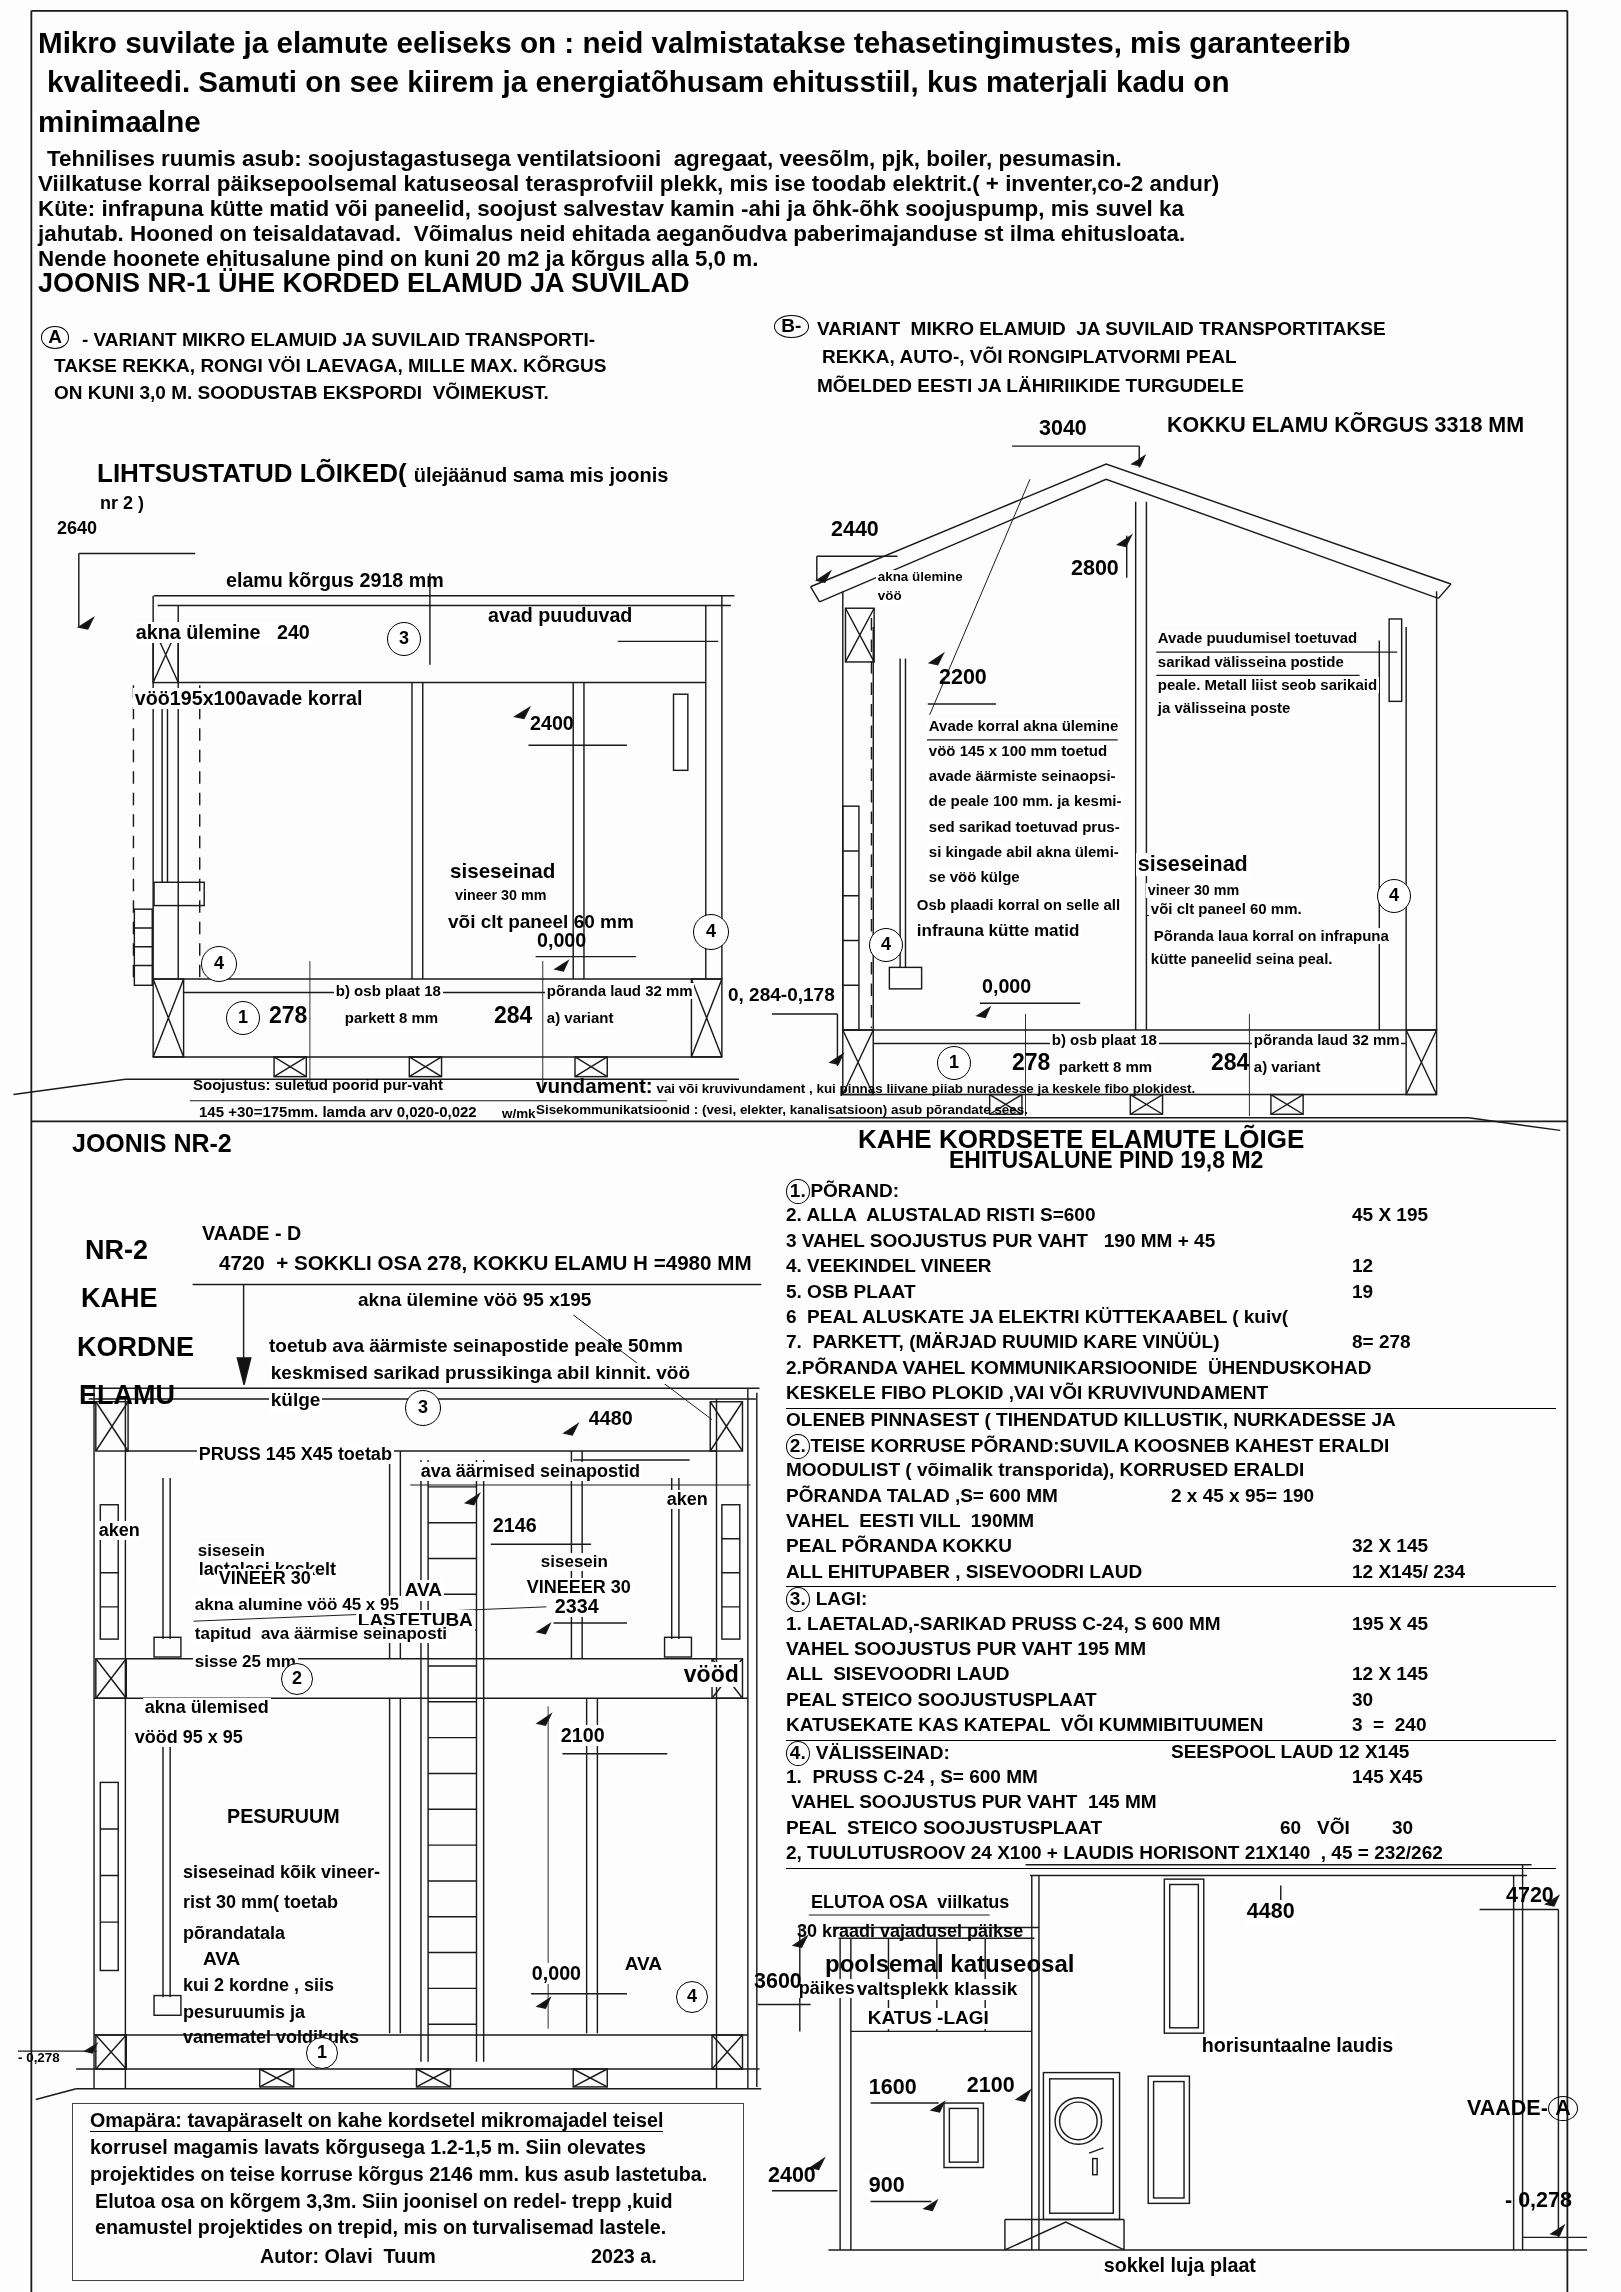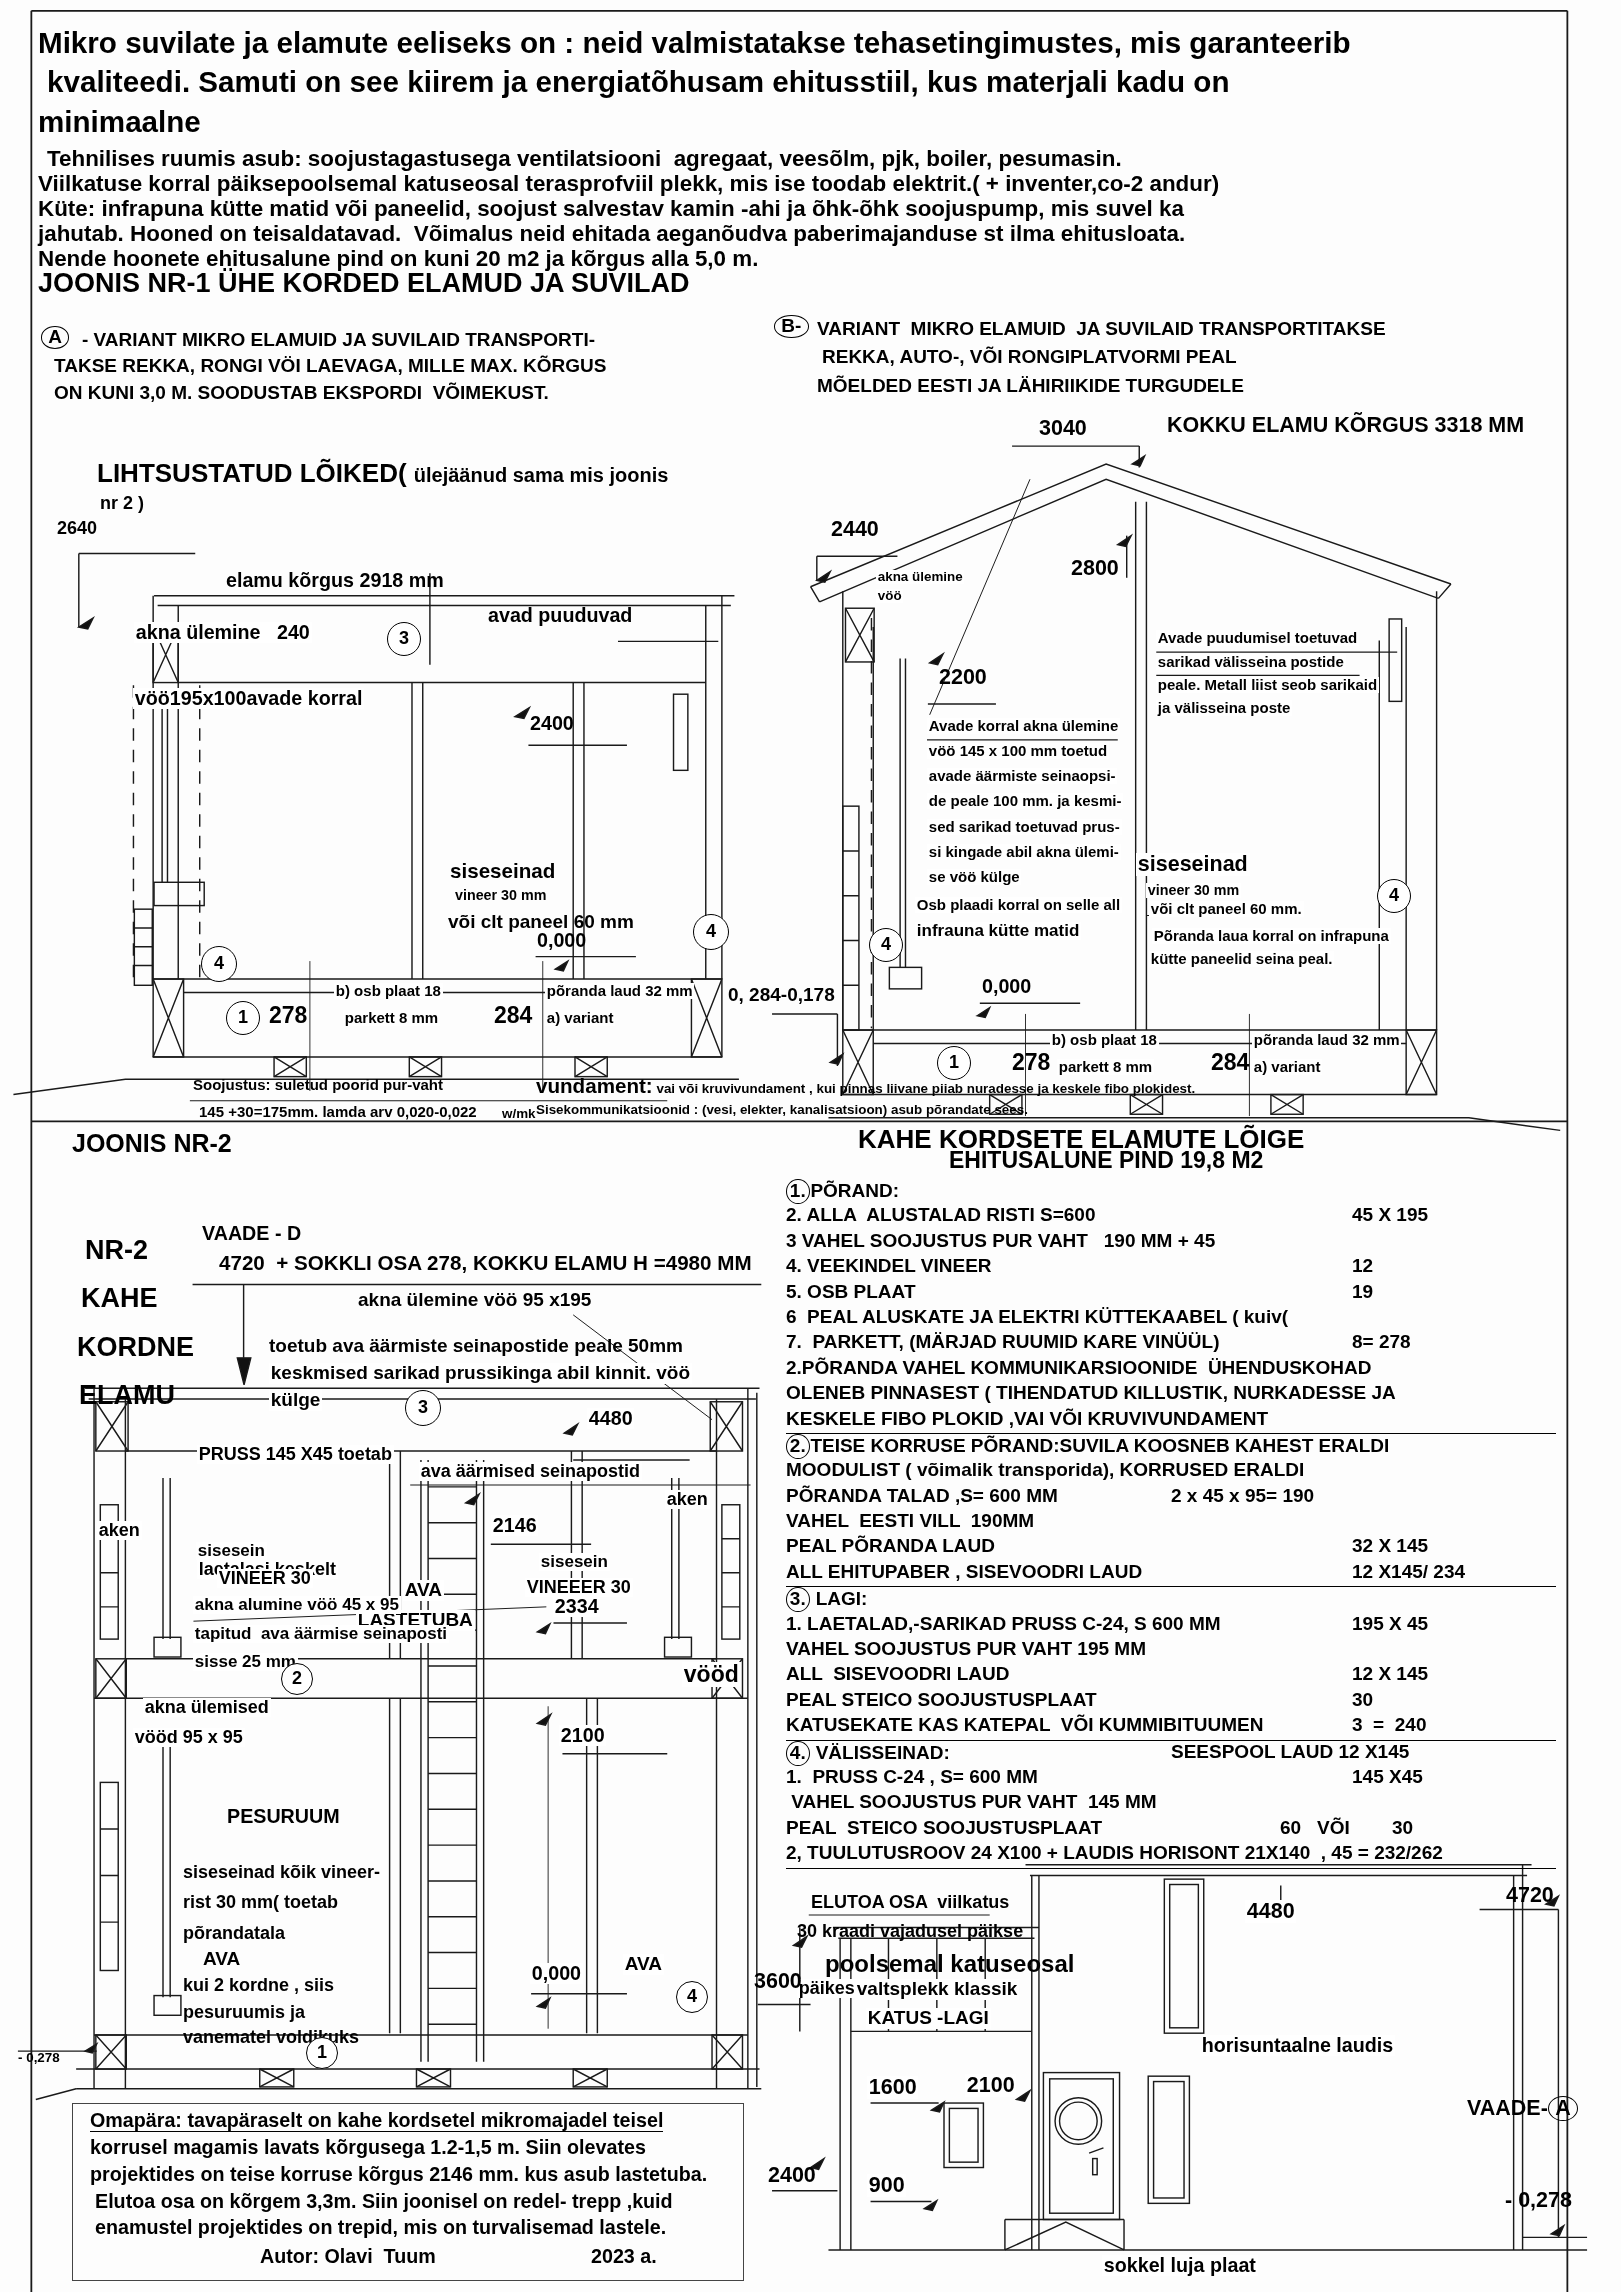--- a/index.html
+++ b/index.html
@@ -347,27 +347,27 @@
 <div class="abs lbl b" style="left:949px;top:1148px;font-size:23px">EHITUSALUNE PIND 19,8 M2</div>
 <div class="spec">
   <div class="row"><span class="circN">1.</span><span>PÕRAND:</span></div>
   <div class="row"><span>2. ALLA  ALUSTALAD RISTI S=600</span><span class="v">45 X 195</span></div>
   <div class="row"><span>3 VAHEL SOOJUSTUS PUR VAHT   190 MM + 45</span></div>
   <div class="row"><span>4. VEEKINDEL VINEER</span><span class="v">12</span></div>
   <div class="row"><span>5. OSB PLAAT</span><span class="v">19</span></div>
   <div class="row"><span>6  PEAL ALUSKATE JA ELEKTRI KÜTTEKAABEL ( kuiv(</span></div>
   <div class="row"><span>7.  PARKETT, (MÄRJAD RUUMID KARE VINÜÜL)</span><span class="v">8= 278</span></div>
   <div class="row"><span>2.PÕRANDA VAHEL KOMMUNIKARSIOONIDE  ÜHENDUSKOHAD</span></div>
+  <div class="row ul"><span>KESKELE FIBO PLOKID ,VAI VÕI KRUVIVUNDAMENT</span></div>
   <div class="row"><span>OLENEB PINNASEST ( TIHENDATUD KILLUSTIK, NURKADESSE JA</span></div>
-  <div class="row ul"><span>KESKELE FIBO PLOKID ,VAI VÕI KRUVIVUNDAMENT</span></div>
   <div class="row"><span class="circN">2.</span><span>TEISE KORRUSE PÕRAND:SUVILA KOOSNEB KAHEST ERALDI</span></div>
   <div class="row"><span>MOODULIST ( võimalik transporida), KORRUSED ERALDI</span></div>
   <div class="row"><span>PÕRANDA TALAD ,S= 600 MM</span><span class="vw">2 x 45 x 95= 190</span></div>
   <div class="row"><span>VAHEL  EESTI VILL  190MM</span></div>
-  <div class="row"><span>PEAL PÕRANDA LAUD</span><span class="v">32 X 145</span></div>
+  <div class="row"><span>PEAL PÕRANDA KOKKU</span><span class="v">32 X 145</span></div>
   <div class="row ul"><span>ALL EHITUPABER , SISEVOODRI LAUD</span><span class="v">12 X145/ 234</span></div>
   <div class="row"><span class="circN">3.</span><span> LAGI:</span></div>
   <div class="row"><span>1. LAETALAD,-SARIKAD PRUSS C-24, S 600 MM</span><span class="v">195 X 45</span></div>
   <div class="row"><span>VAHEL SOOJUSTUS PUR VAHT 195 MM</span></div>
   <div class="row"><span>ALL  SISEVOODRI LAUD</span><span class="v">12 X 145</span></div>
   <div class="row"><span>PEAL STEICO SOOJUSTUSPLAAT</span><span class="v">30</span></div>
   <div class="row ul"><span>KATUSEKATE KAS KATEPAL  VÕI KUMMIBITUUMEN</span><span class="v">3  =  240</span></div>
   <div class="row"><span class="circN">4.</span><span> VÄLISSEINAD:</span><span class="vw">SEESPOOL LAUD 12 X145</span></div>
   <div class="row"><span>1.  PRUSS C-24 , S= 600 MM</span><span class="v">145 X45</span></div>
   <div class="row"><span> VAHEL SOOJUSTUS PUR VAHT  145 MM</span></div>

